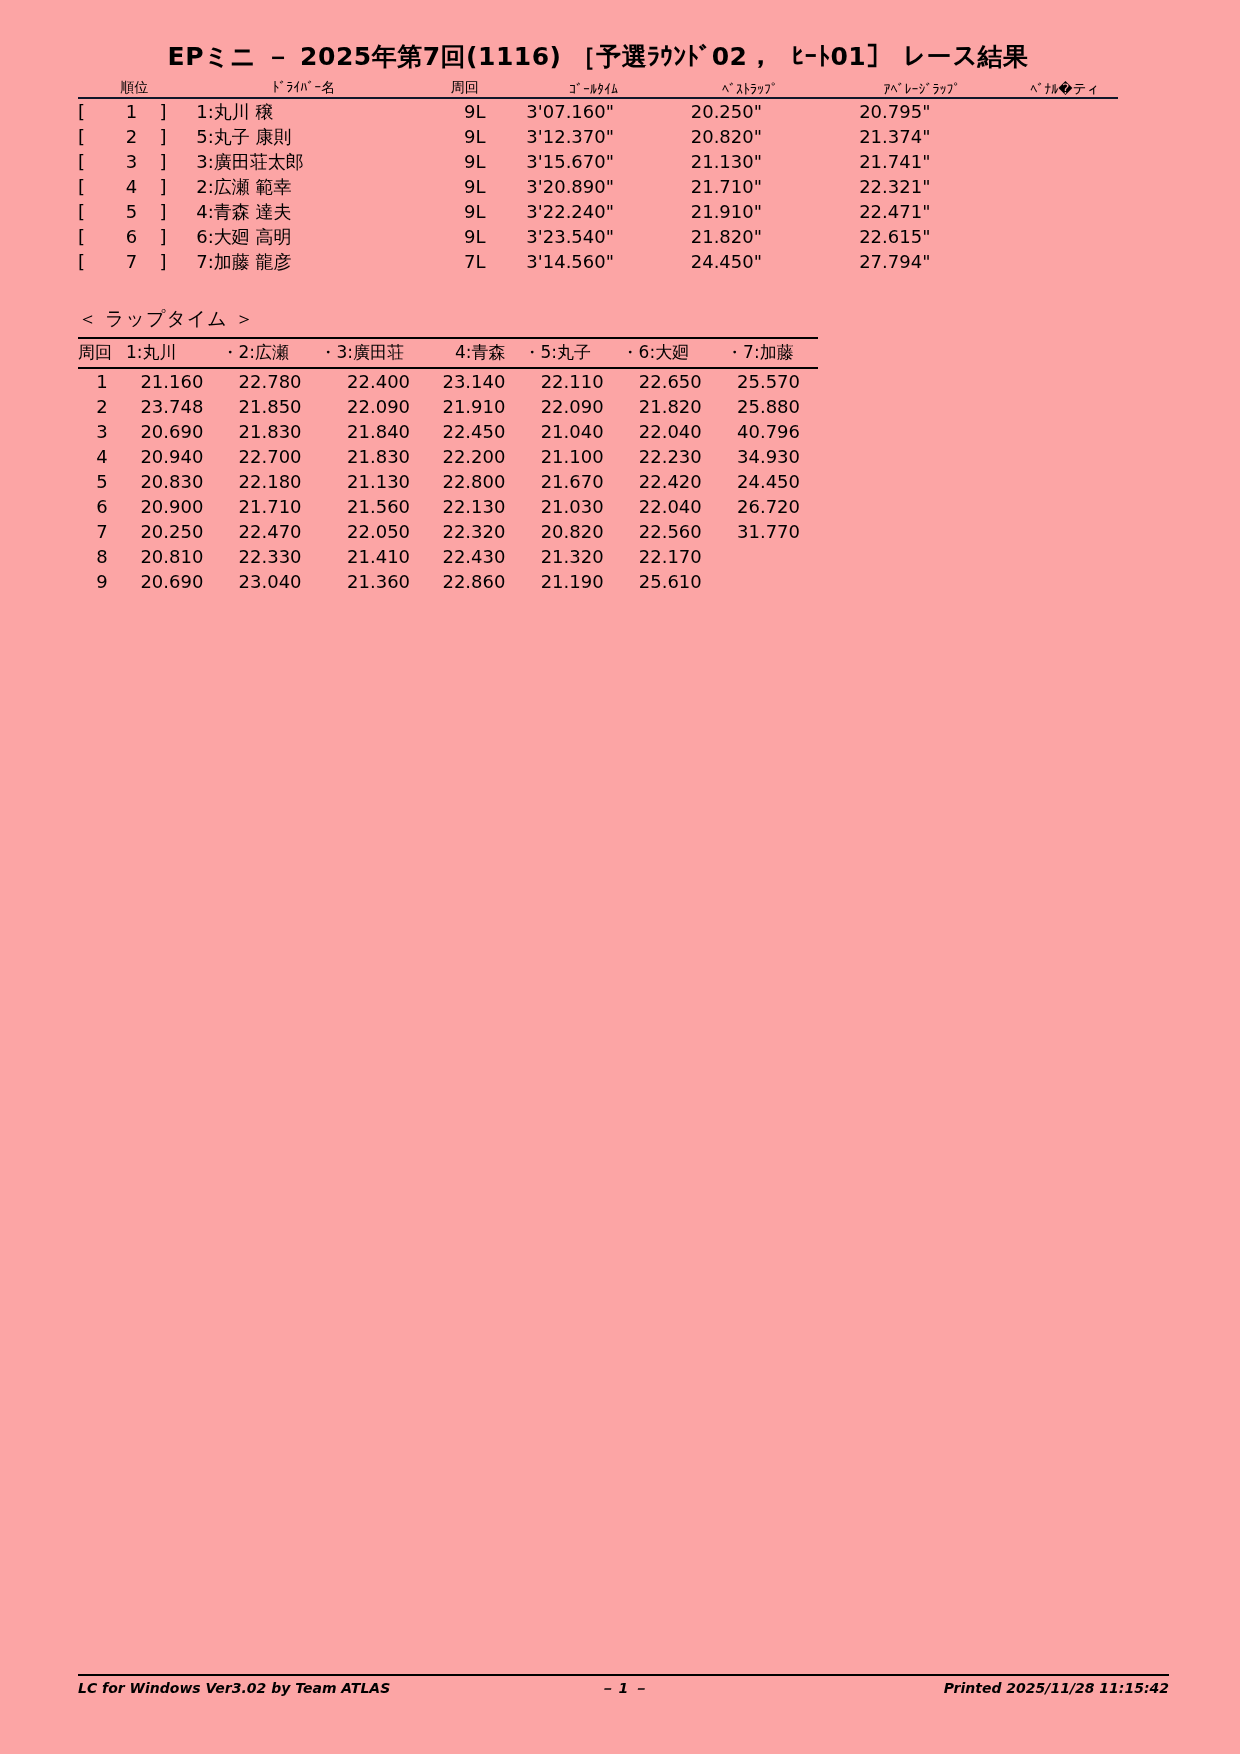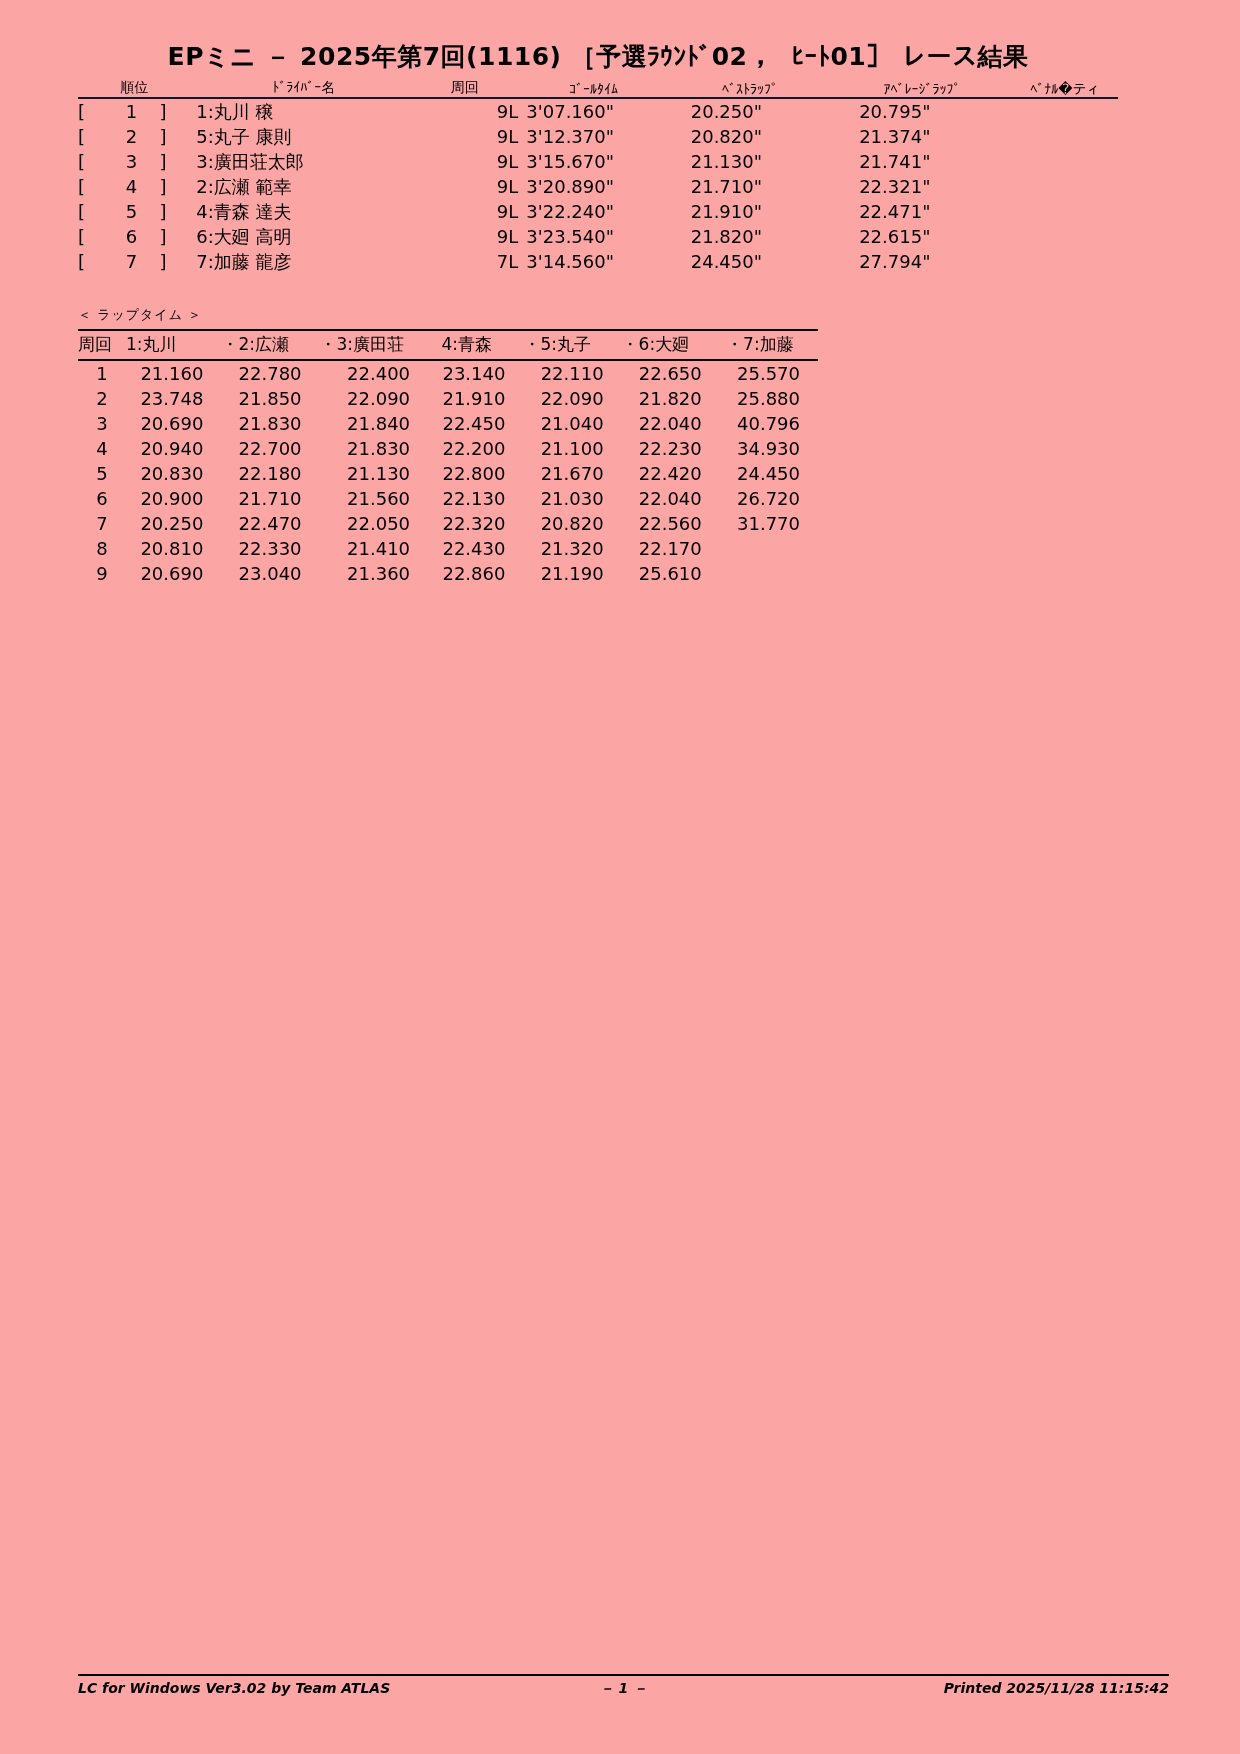--- a/index.html
+++ b/index.html
@@ -53,29 +53,29 @@
   }
   .res-row td {
     height: 25px;
     line-height: 25px;
     font-size: 18px;
   }
   .c-pos-open  { width: 28px; text-align: left; }
   .c-pos-num   { width: 62px; text-align: center; }
   .c-pos-close { width: 34px; text-align: left; }
   .c-driver    { width: 230px; text-align: left; padding-left: 6px !important; }
-  .c-laps      { width: 96px; text-align: right; padding-left: 20px !important;}
+  .c-laps      { width: 96px; text-align: center; padding-left: 20px !important;}
   .c-goal      { width: 150px; text-align: left; padding-left: 8px !important;}
   .c-best      { width: 150px; text-align: left; padding-left: 22px !important;}
   .c-avg       { width: 165px; text-align: left; padding-left: 28px !important;}
   .c-pen       { width: 110px; text-align: left; }
 
   
   .lap-heading {
-    font-size: 13px;
+    font-size: 19px;
     margin: 32px 0 5px 0;
     letter-spacing: 1px;
   }
   table.laps {
     border-collapse: collapse;
     font-size: 17px;
     width: 740px;
   }
   table.laps th, table.laps td {
     padding: 0;
@@ -221,21 +221,21 @@
 
     <div class="lap-heading">＜ ラップタイム ＞</div>
 
     <table class="laps">
       <thead>
         <tr>
             <th class="lcol-lap" style="text-align: left;">周回</th>
             <th class="lcol-d" style="text-align: left;">1:丸川</th>
             <th class="lcol-d" style="text-align: left;">・2:広瀬</th>
             <th class="lcol-d" style="text-align: left;">・3:廣田荘</th>
-            <th class="lcol-d" style="text-align: center;">4:青森</th>
+            <th class="lcol-d" style="text-align: right;">4:青森</th>
             <th class="lcol-d" style="text-align: left;">・5:丸子</th>
             <th class="lcol-d" style="text-align: left;">・6:大廻</th>
             <th class="lcol-d" style="text-align: center;">・7:加藤</th>
           </tr>
       </thead>
       <tbody>
           <tr>
             <td class="lcol-lap">1</td>
             <td class="lcol-d">21.160</td>
             <td class="lcol-d">22.780</td>

